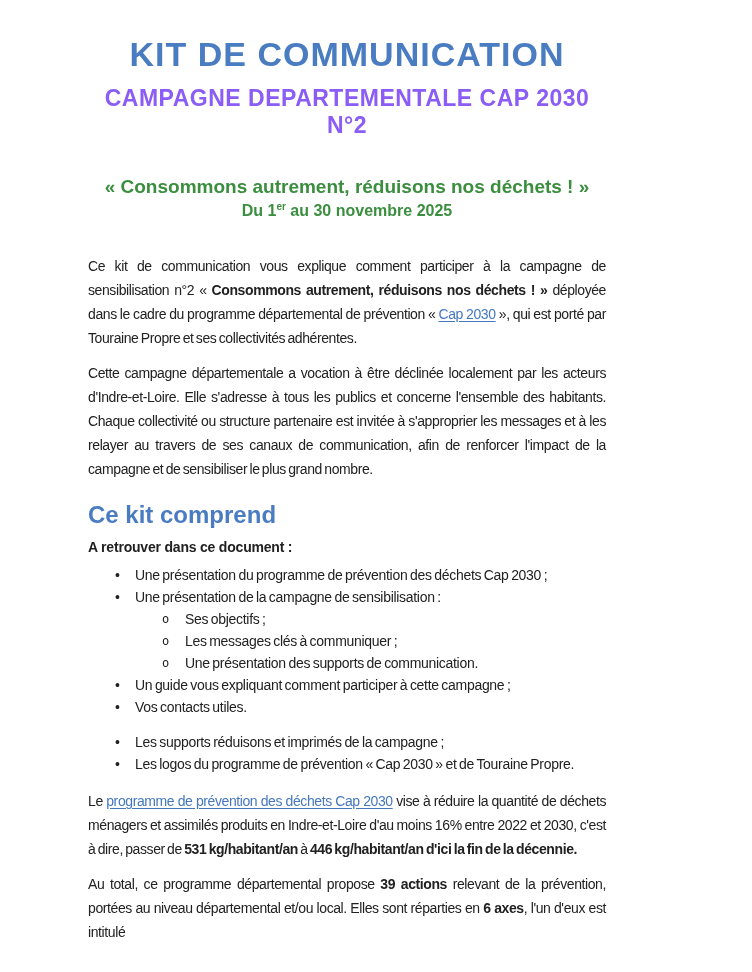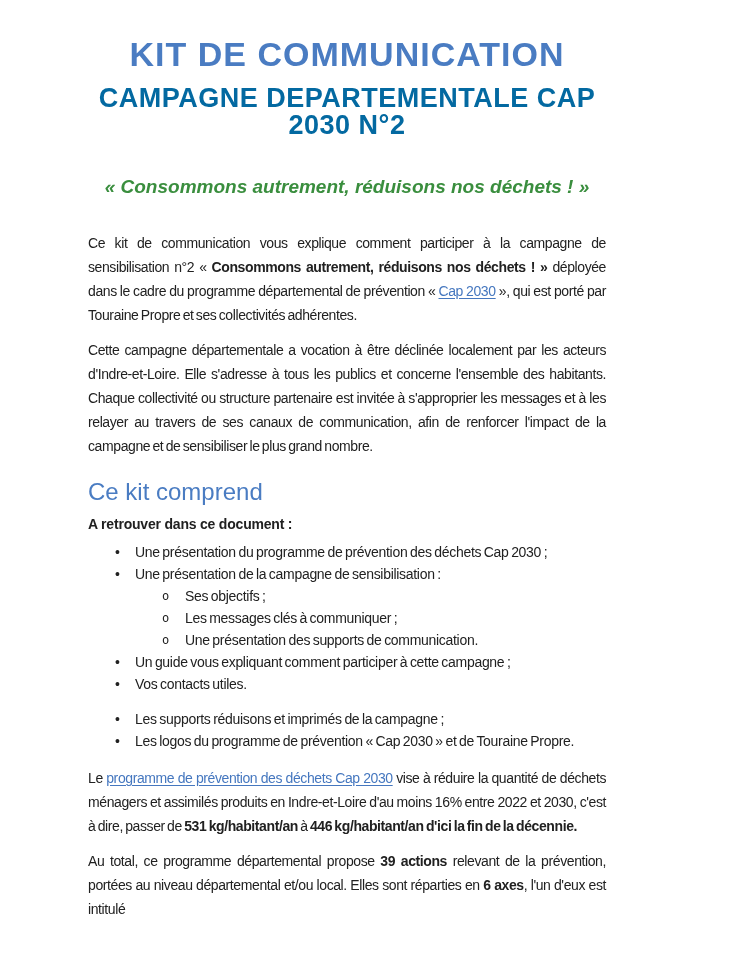--- a/index.html
+++ b/index.html
@@ -18,35 +18,34 @@
     margin: 0;
     color: #4a7cc2;
     font-size: 34px;
     font-weight: bold;
     text-align: center;
     line-height: 40px;
     letter-spacing: 1px;
   }
   .subtitle {
     margin: 11px 0 0;
-    color: #0369a1;
-    font-size: 27px;
+    color: #8b5cf6;
+    font-size: 23px;
     font-weight: bold;
     text-align: center;
     line-height: 27px;
     letter-spacing: 0.5px;
   }
   .slogan {
     margin: 36px 0 0;
     color: #3a8e3e;
     font-size: 19px;
     font-weight: bold;
     text-align: center;
     line-height: 23px;
-    font-style: italic;
   }
   .date-line {
     margin: 3px 0 0;
     color: #3a8e3e;
     font-size: 16px;
     font-weight: bold;
     text-align: center;
     line-height: 20px;
   }
   .date-line sup { font-size: 10px; line-height: 0; }
@@ -56,21 +55,21 @@
     line-height: 24px;
     text-align: justify;
     letter-spacing: -0.4px;
     word-spacing: -1.2px;
   }
   p.first { margin-top: 33px; }
   .sec-h {
     margin: 20px 0 10px;
     color: #4a7cc2;
     font-size: 24px;
-    font-weight: normal;
+    font-weight: bold;
     line-height: 28px;
   }
   .list-label {
     margin: 0 0 8px;
     font-size: 14px;
     font-weight: bold;
     letter-spacing: -0.2px;
   }
   .list { margin: 10px 0 14px; }
   .li {
@@ -99,20 +98,21 @@
 </style>
 </head>
 <body>
 
 <div class="page">
 
   <h1 class="title">KIT DE COMMUNICATION</h1>
   <h2 class="subtitle">CAMPAGNE DEPARTEMENTALE CAP 2030 N°2</h2>
 
   <div class="slogan">« Consommons autrement, réduisons nos déchets ! »</div>
+  <div class="date-line"><span>Du 1</span><sup>er</sup><span> au 30 novembre 2025</span></div>
 
   <p class="body first"><span>Ce kit de communication vous explique comment participer à la campagne de sensibilisation n°2 « </span><strong>Consommons autrement, réduisons nos déchets ! »</strong><span> déployée dans le cadre du programme départemental de prévention « </span><a class="doc-link" href="#">Cap 2030</a><span> », qui est porté par Touraine Propre et ses collectivités adhérentes.</span></p>
 
   <p class="body">Cette campagne départementale a vocation à être déclinée localement par les acteurs d'Indre-et-Loire. Elle s'adresse à tous les publics et concerne l'ensemble des habitants. Chaque collectivité ou structure partenaire est invitée à s'approprier les messages et à les relayer au travers de ses canaux de communication, afin de renforcer l'impact de la campagne et de sensibiliser le plus grand nombre.</p>
 
   <h3 class="sec-h">Ce kit comprend</h3>
   <div class="list-label">A retrouver dans ce document :</div>
 
   <div class="list">
     <div class="li"><span class="mk">•</span><span>Une présentation du programme de prévention des déchets Cap 2030 ;</span></div>

